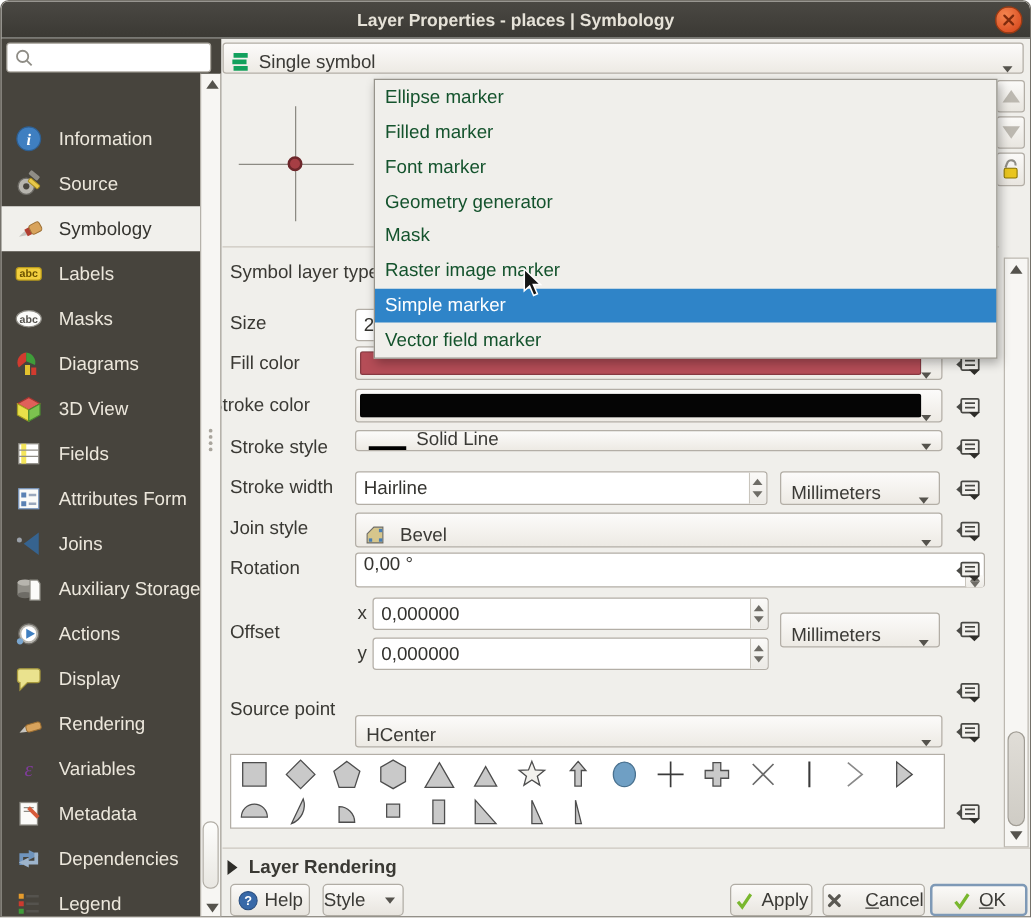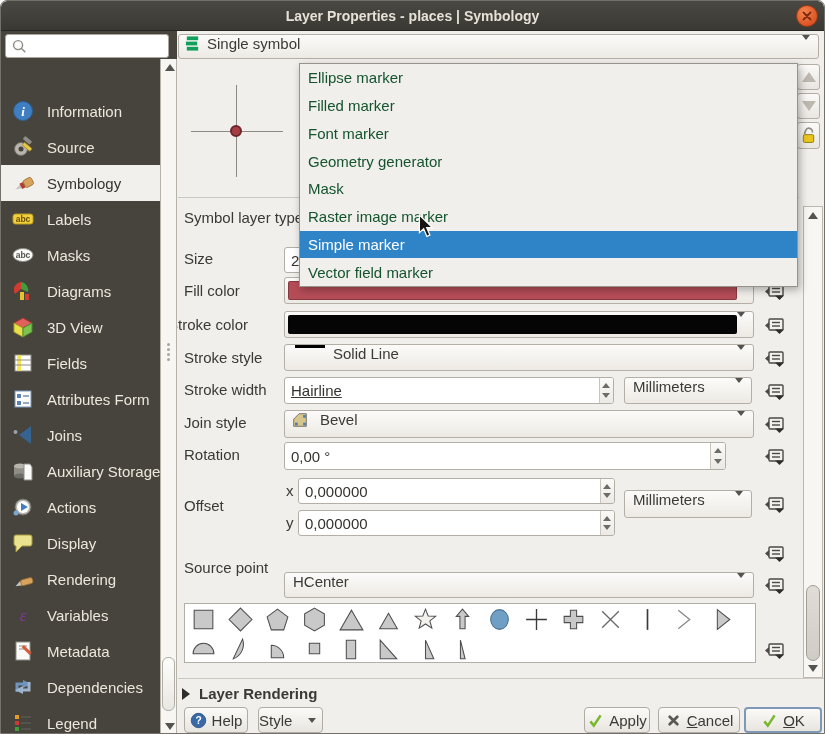--- a/index.html
+++ b/index.html
@@ -39,21 +39,21 @@
     border-left:5px solid transparent; border-right:5px solid transparent; border-bottom:7px solid #55534d; }
   .sscroll .tri-dn, .vscroll .tri-dn { position:absolute; left:4px; bottom:5px; width:0; height:0;
     border-left:5px solid transparent; border-right:5px solid transparent; border-top:7px solid #55534d; }
   .sscroll .thumb { position:absolute; left:1px; top:598px; width:13px; height:54px;
     background:linear-gradient(#fdfdfb,#e9e7e2); border:1px solid #b2aea6; border-radius:6px; }
   .dots { position:absolute; left:6px; top:282px; width:4px; }
   .dots i { display:block; width:3px; height:3px; border-radius:50%; background:#a9a59d; margin:2px 0; }
 
   
   .ctl { background:linear-gradient(#fcfbfa,#edeae4); border:1px solid #b3aea6; border-radius:3px;
-    display:flex; align-items:flex-start; color:#3b3a36; }
+    display:flex; align-items:flex-end; color:#3b3a36; }
   .fieldw { background:#fff; border:1px solid #b3aea6; border-radius:3px; display:flex; align-items:center; }
   .fieldw input { border:none; outline:none; background:transparent; font-size:15px; color:#34332f;
     width:100%; padding-left:6px; font-family:inherit; }
   .combo-arrow { width:0; height:0; border-left:4px solid transparent; border-right:4px solid transparent;
     border-top:5px solid #55534d; margin-left:auto; margin-right:8px; }
   .spincol { margin-left:auto; width:15px; align-self:stretch; border-left:1px solid #c9c5bd;
     display:flex; flex-direction:column; align-items:center; justify-content:space-evenly;
     background:linear-gradient(#fbfaf8,#eceae5); border-radius:0 2px 2px 0; }
   .spincol .u { width:0; height:0; border-left:4px solid transparent; border-right:4px solid transparent; border-bottom:5px solid #6e6c66; }
   .spincol .d { width:0; height:0; border-left:4px solid transparent; border-right:4px solid transparent; border-top:5px solid #6e6c66; }
@@ -394,36 +394,36 @@
   <div class="ovr abs" style="left:761px; top:313px;">
       <svg viewBox="0 0 24 24">
         <polygon points="6,8 2,11.5 6,15" fill="#4a4a46"></polygon>
         <rect x="6" y="5" width="14" height="11" rx="1" fill="#f2f1ed" stroke="#4a4a46" stroke-width="1.4"></rect>
         <line x1="9" y1="8.5" x2="17" y2="8.5" stroke="#4a4a46" stroke-width="1.4"></line>
         <line x1="9" y1="12" x2="17" y2="12" stroke="#4a4a46" stroke-width="1.4"></line>
         <polygon points="12,15.5 21,15.5 16.5,20" fill="#2e2d29"></polygon>
       </svg>
     </div>
 
-  <div class="ctl abs" style="left:283px; top:343px; width:470px; height:27px;">
+  <div class="ctl abs" style="left:283px; top:343px; width:470px; height:17px;">
     <span class="line-swatch"></span>
     <span>Solid Line</span>
     <span class="combo-arrow"></span>
   </div>
   <div class="ovr abs" style="left:761px; top:346px;">
       <svg viewBox="0 0 24 24">
         <polygon points="6,8 2,11.5 6,15" fill="#4a4a46"></polygon>
         <rect x="6" y="5" width="14" height="11" rx="1" fill="#f2f1ed" stroke="#4a4a46" stroke-width="1.4"></rect>
         <line x1="9" y1="8.5" x2="17" y2="8.5" stroke="#4a4a46" stroke-width="1.4"></line>
         <line x1="9" y1="12" x2="17" y2="12" stroke="#4a4a46" stroke-width="1.4"></line>
         <polygon points="12,15.5 21,15.5 16.5,20" fill="#2e2d29"></polygon>
       </svg>
     </div>
 
-  <div class="fieldw abs" style="left:283px; top:376px; width:330px; height:27px;text-decoration:underline;">
+  <div class="fieldw abs" style="left:283px; top:376px; width:330px; height:27px;">
     <input readonly="" value="Hairline" style="">
     <span class="spincol">
         <span class="u"></span>
         <span class="d"></span>
       </span>
   </div>
   <div class="ctl abs" style="left:623px; top:376px; width:128px; height:27px; padding-left:8px;">
     <span>Millimeters</span>
     <span class="combo-arrow"></span>
   </div>
@@ -450,21 +450,21 @@
   <div class="ovr abs" style="left:761px; top:412px;">
       <svg viewBox="0 0 24 24">
         <polygon points="6,8 2,11.5 6,15" fill="#4a4a46"></polygon>
         <rect x="6" y="5" width="14" height="11" rx="1" fill="#f2f1ed" stroke="#4a4a46" stroke-width="1.4"></rect>
         <line x1="9" y1="8.5" x2="17" y2="8.5" stroke="#4a4a46" stroke-width="1.4"></line>
         <line x1="9" y1="12" x2="17" y2="12" stroke="#4a4a46" stroke-width="1.4"></line>
         <polygon points="12,15.5 21,15.5 16.5,20" fill="#2e2d29"></polygon>
       </svg>
     </div>
 
-  <div class="fieldw abs" style="left:283px; top:441px; width:442px; height:28px;">
+  <div class="fieldw abs" style="left:283px; top:441px; width:504px; height:28px;flex-direction:column;">
     <input readonly="" value="0,00 °" style="">
     <span class="spincol">
         <span class="u"></span>
         <span class="d"></span>
       </span>
   </div>
   <div class="ovr abs" style="left:761px; top:444px;">
       <svg viewBox="0 0 24 24">
         <polygon points="6,8 2,11.5 6,15" fill="#4a4a46"></polygon>
         <rect x="6" y="5" width="14" height="11" rx="1" fill="#f2f1ed" stroke="#4a4a46" stroke-width="1.4"></rect>
@@ -680,21 +680,21 @@
   <div class="btn" style="left:257px; top:706px; width:65px;">
     <span>Style</span>
     <span class="combo-arrow" style="margin-right:6px;"></span>
   </div>
   <div class="btn" style="left:583px; top:706px; width:66px;">
     <svg viewBox="0 0 20 20">
         <path d="M4 11 l4 5 l8 -12" fill="none" stroke="#79b72e" stroke-width="3"></path>
       </svg>
     <span>Apply</span>
   </div>
-  <div class="btn" style="left:657px; top:706px; width:82px;">
+  <div class="btn" style="left:657px; top:706px; width:82px;justify-content:space-between;">
     <svg viewBox="0 0 20 20">
         <path d="M5.5 5.5 L14.5 14.5 M14.5 5.5 L5.5 14.5" stroke="#5a5852" stroke-width="3.2" stroke-linecap="round"></path>
       </svg>
     <span class="mnemonic">Cancel</span>
   </div>
   <div class="btn default" style="left:743px; top:706px; width:78px;">
     <svg viewBox="0 0 20 20">
         <path d="M4 11 l4 5 l8 -12" fill="none" stroke="#79b72e" stroke-width="3"></path>
       </svg>
     <span class="mnemonic">OK</span>

